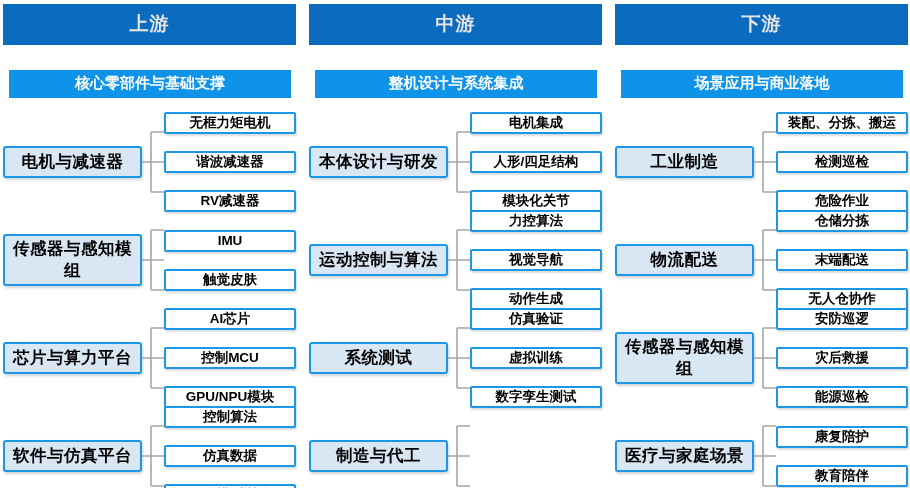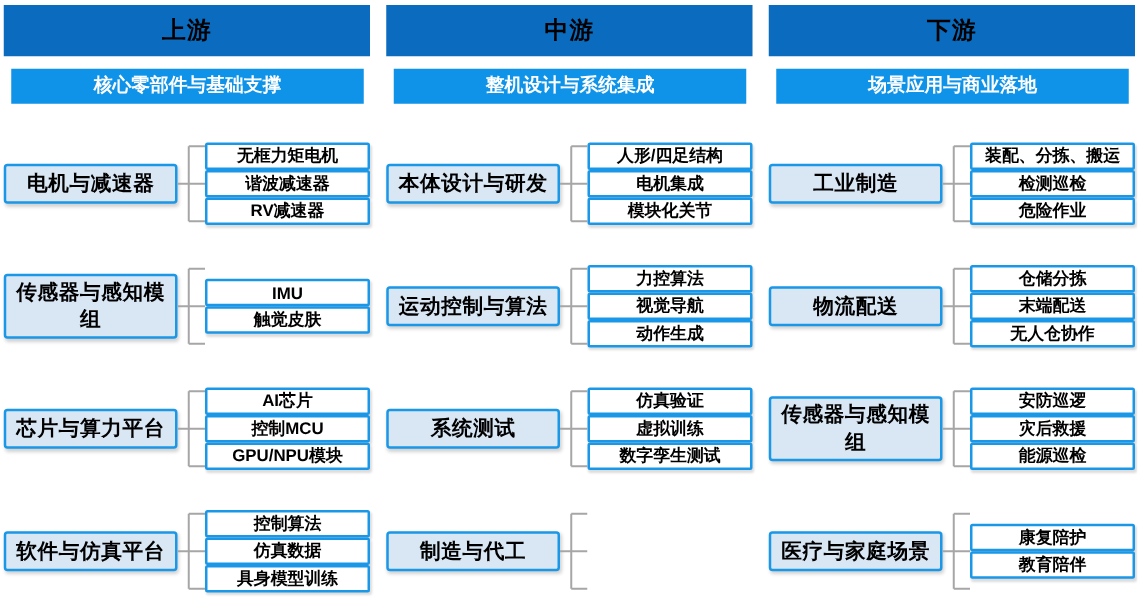--- a/index.html
+++ b/index.html
@@ -13,35 +13,35 @@
   .board {
     display: flex;
     gap: 13px;
     padding: 4px 2px 0 3px;
     width: 910px;
   }
   .col { flex: 1; display: flex; flex-direction: column; min-width: 0; }
 
   .col-header {
     background: #0b6bbe;
-    color: #000000;
+    color: #e5e5e5;
     font-weight: bold;
     font-size: 19px;
     text-align: center;
     padding: 7px 0 8px;
     letter-spacing: 1px;
   }
   .col-sub {
     background: #0e93e9;
     color: #ffffff;
     font-weight: bold;
     font-size: 15px;
     text-align: center;
     padding: 4px 0 5px;
-    margin: 10px 5px 0 6px;
+    margin: 25px 5px 0 6px;
   }
 
   .group {
     display: flex;
     align-items: center;
     margin-top: 16px;
     height: 82px;
   }
   .group.first { margin-top: 23px; }
 
@@ -66,21 +66,21 @@
   .bracket {
     flex: 0 0 auto;
     width: 22px;
     height: 84px;
     display: block;
   }
   .items {
     flex: 1;
     display: flex;
     flex-direction: column;
-    gap: 0;
+    gap: 17px;
   }
   .item {
     height: 22px;
     background: #ffffff;
     border: 2px solid #1a97e6;
     border-radius: 2px;
     color: #000000;
     font-weight: bold;
     font-size: 13.5px;
     display: flex;
@@ -151,22 +151,22 @@
   <div class="col">
     <div class="col-header">中游</div>
     <div class="col-sub">整机设计与系统集成</div>
 
     <div class="group first">
       <div class="cat-box">本体设计与研发</div>
       <svg class="bracket" viewBox="0 0 22 84" xmlns="http://www.w3.org/2000/svg">
           <path d="M0 42 H9 M9 12 V72 M9 12 H22 M9 42 H22 M9 72 H22" stroke="#a6a6a6" stroke-width="1.6" fill="none"></path>
         </svg>
       <div class="items">
+        <div class="item">电机集成</div>
         <div class="item">人形/四足结构</div>
-        <div class="item">电机集成</div>
         <div class="item">模块化关节</div>
       </div>
     </div>
 
     <div class="group">
       <div class="cat-box">运动控制与算法</div>
       <svg class="bracket" viewBox="0 0 22 84" xmlns="http://www.w3.org/2000/svg">
           <path d="M0 42 H9 M9 12 V72 M9 12 H22 M9 42 H22 M9 72 H22" stroke="#a6a6a6" stroke-width="1.6" fill="none"></path>
         </svg>
       <div class="items">

